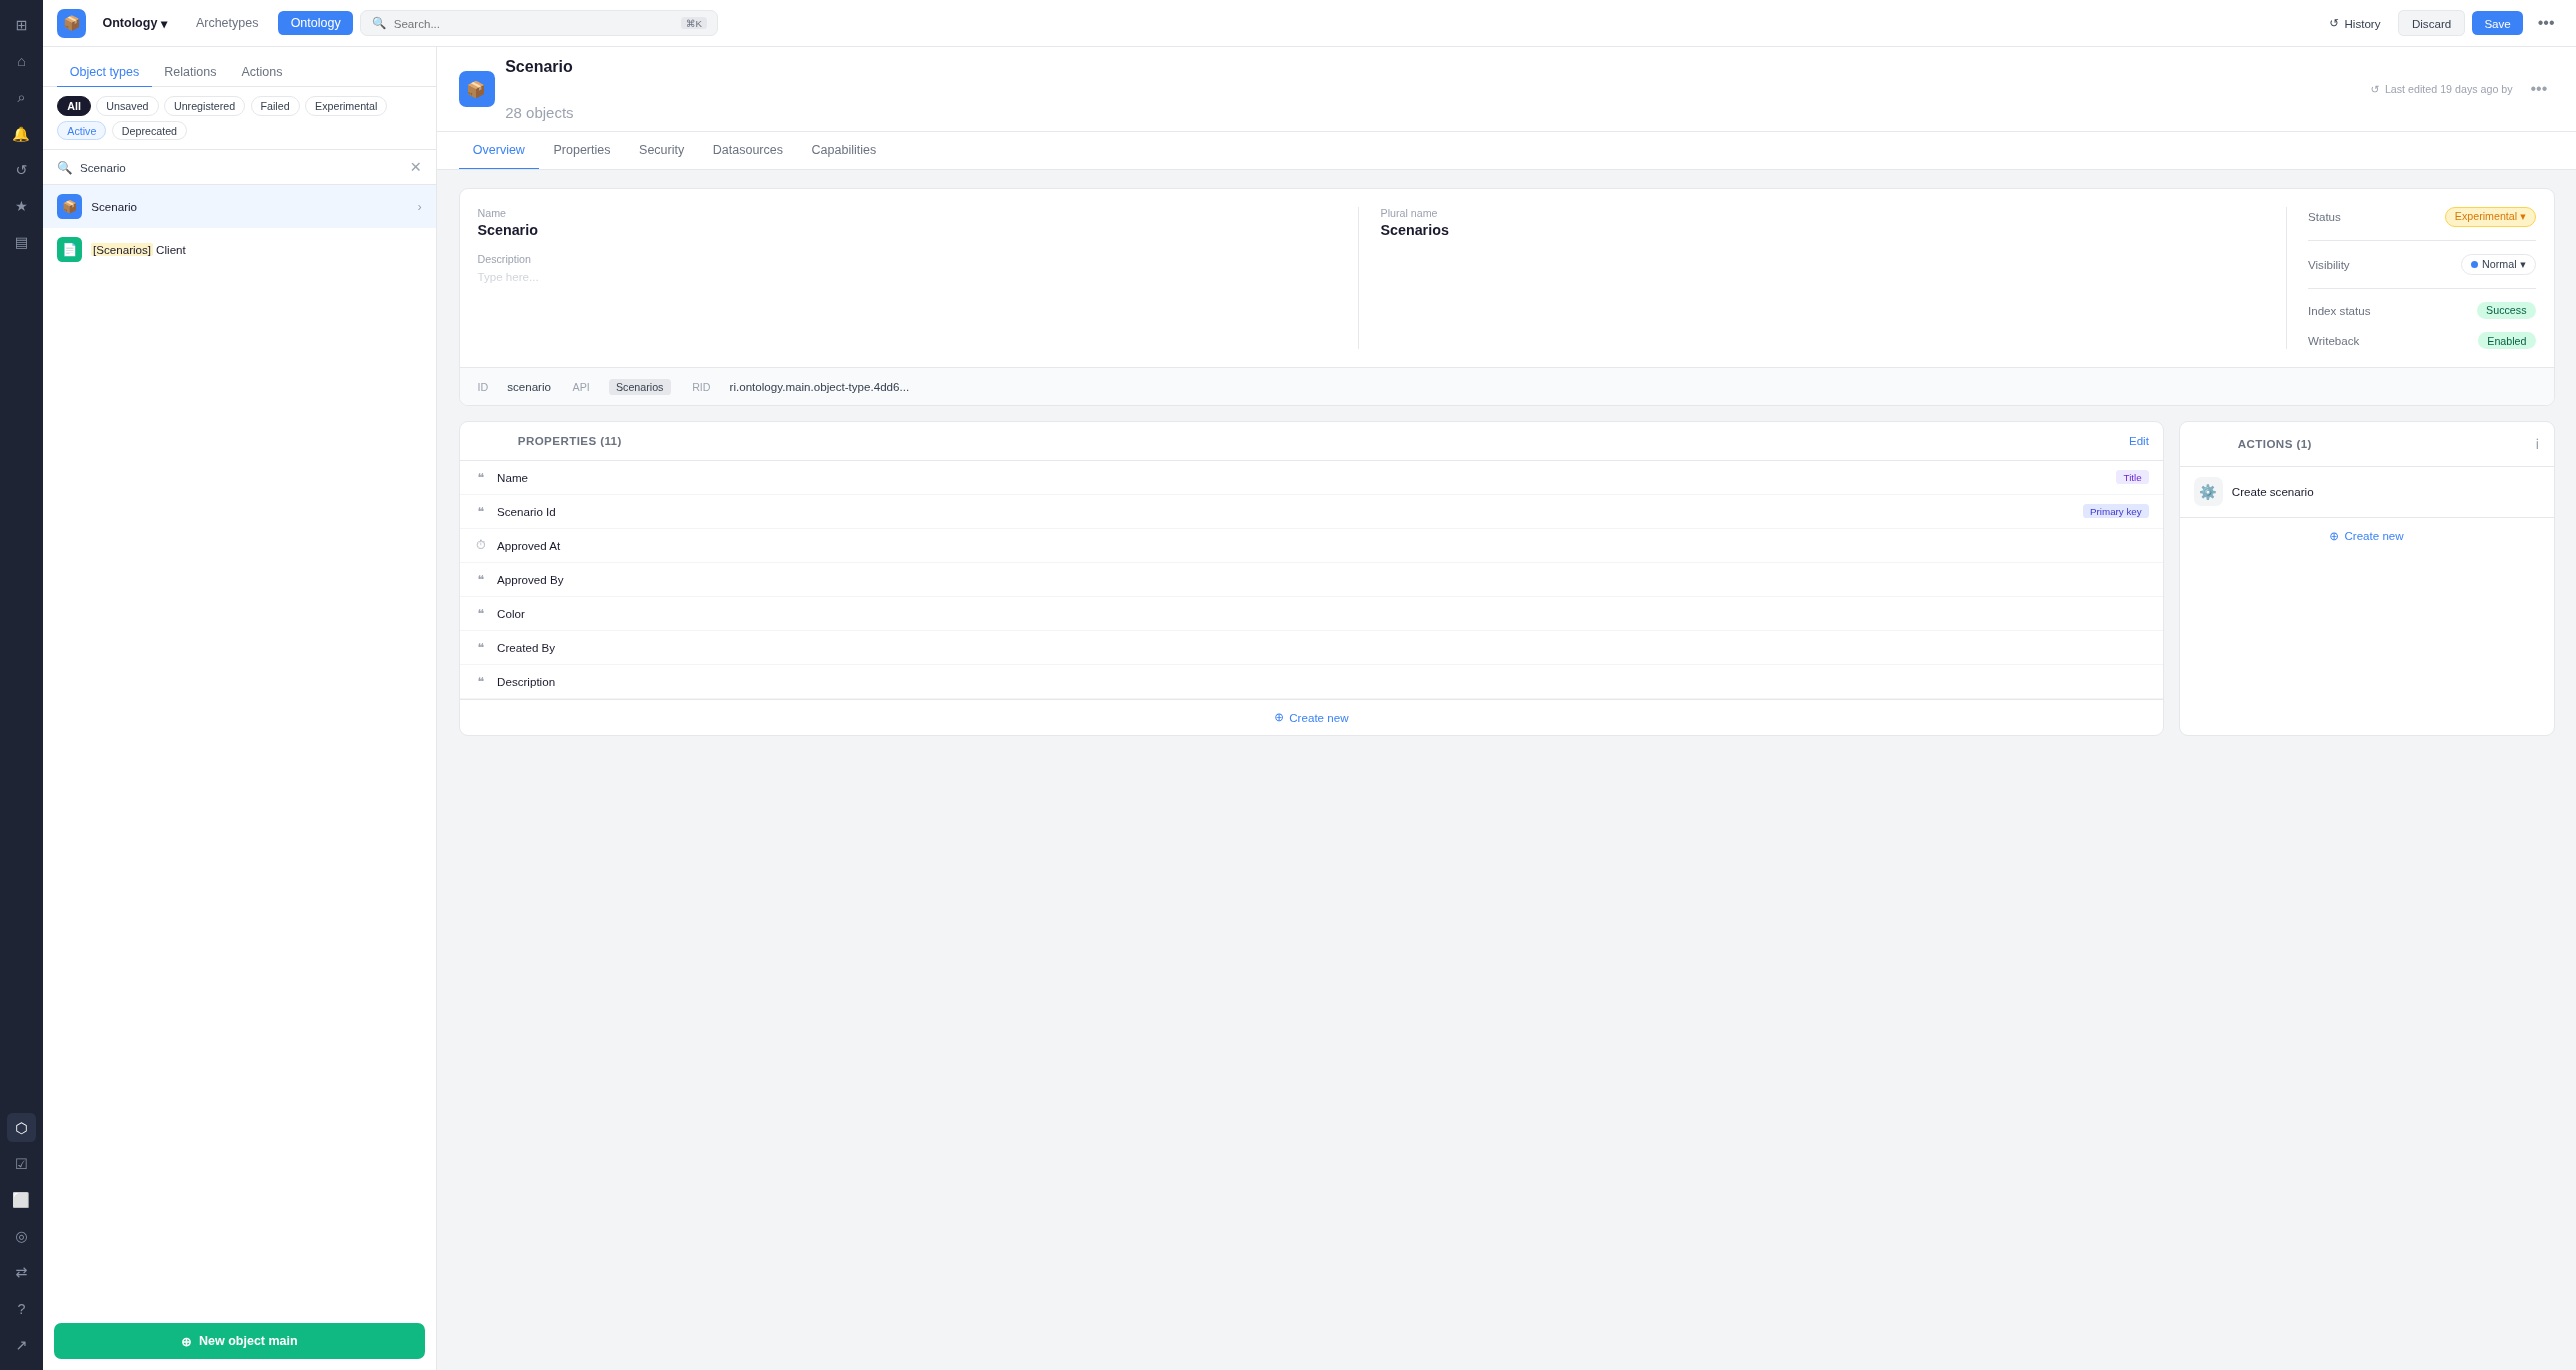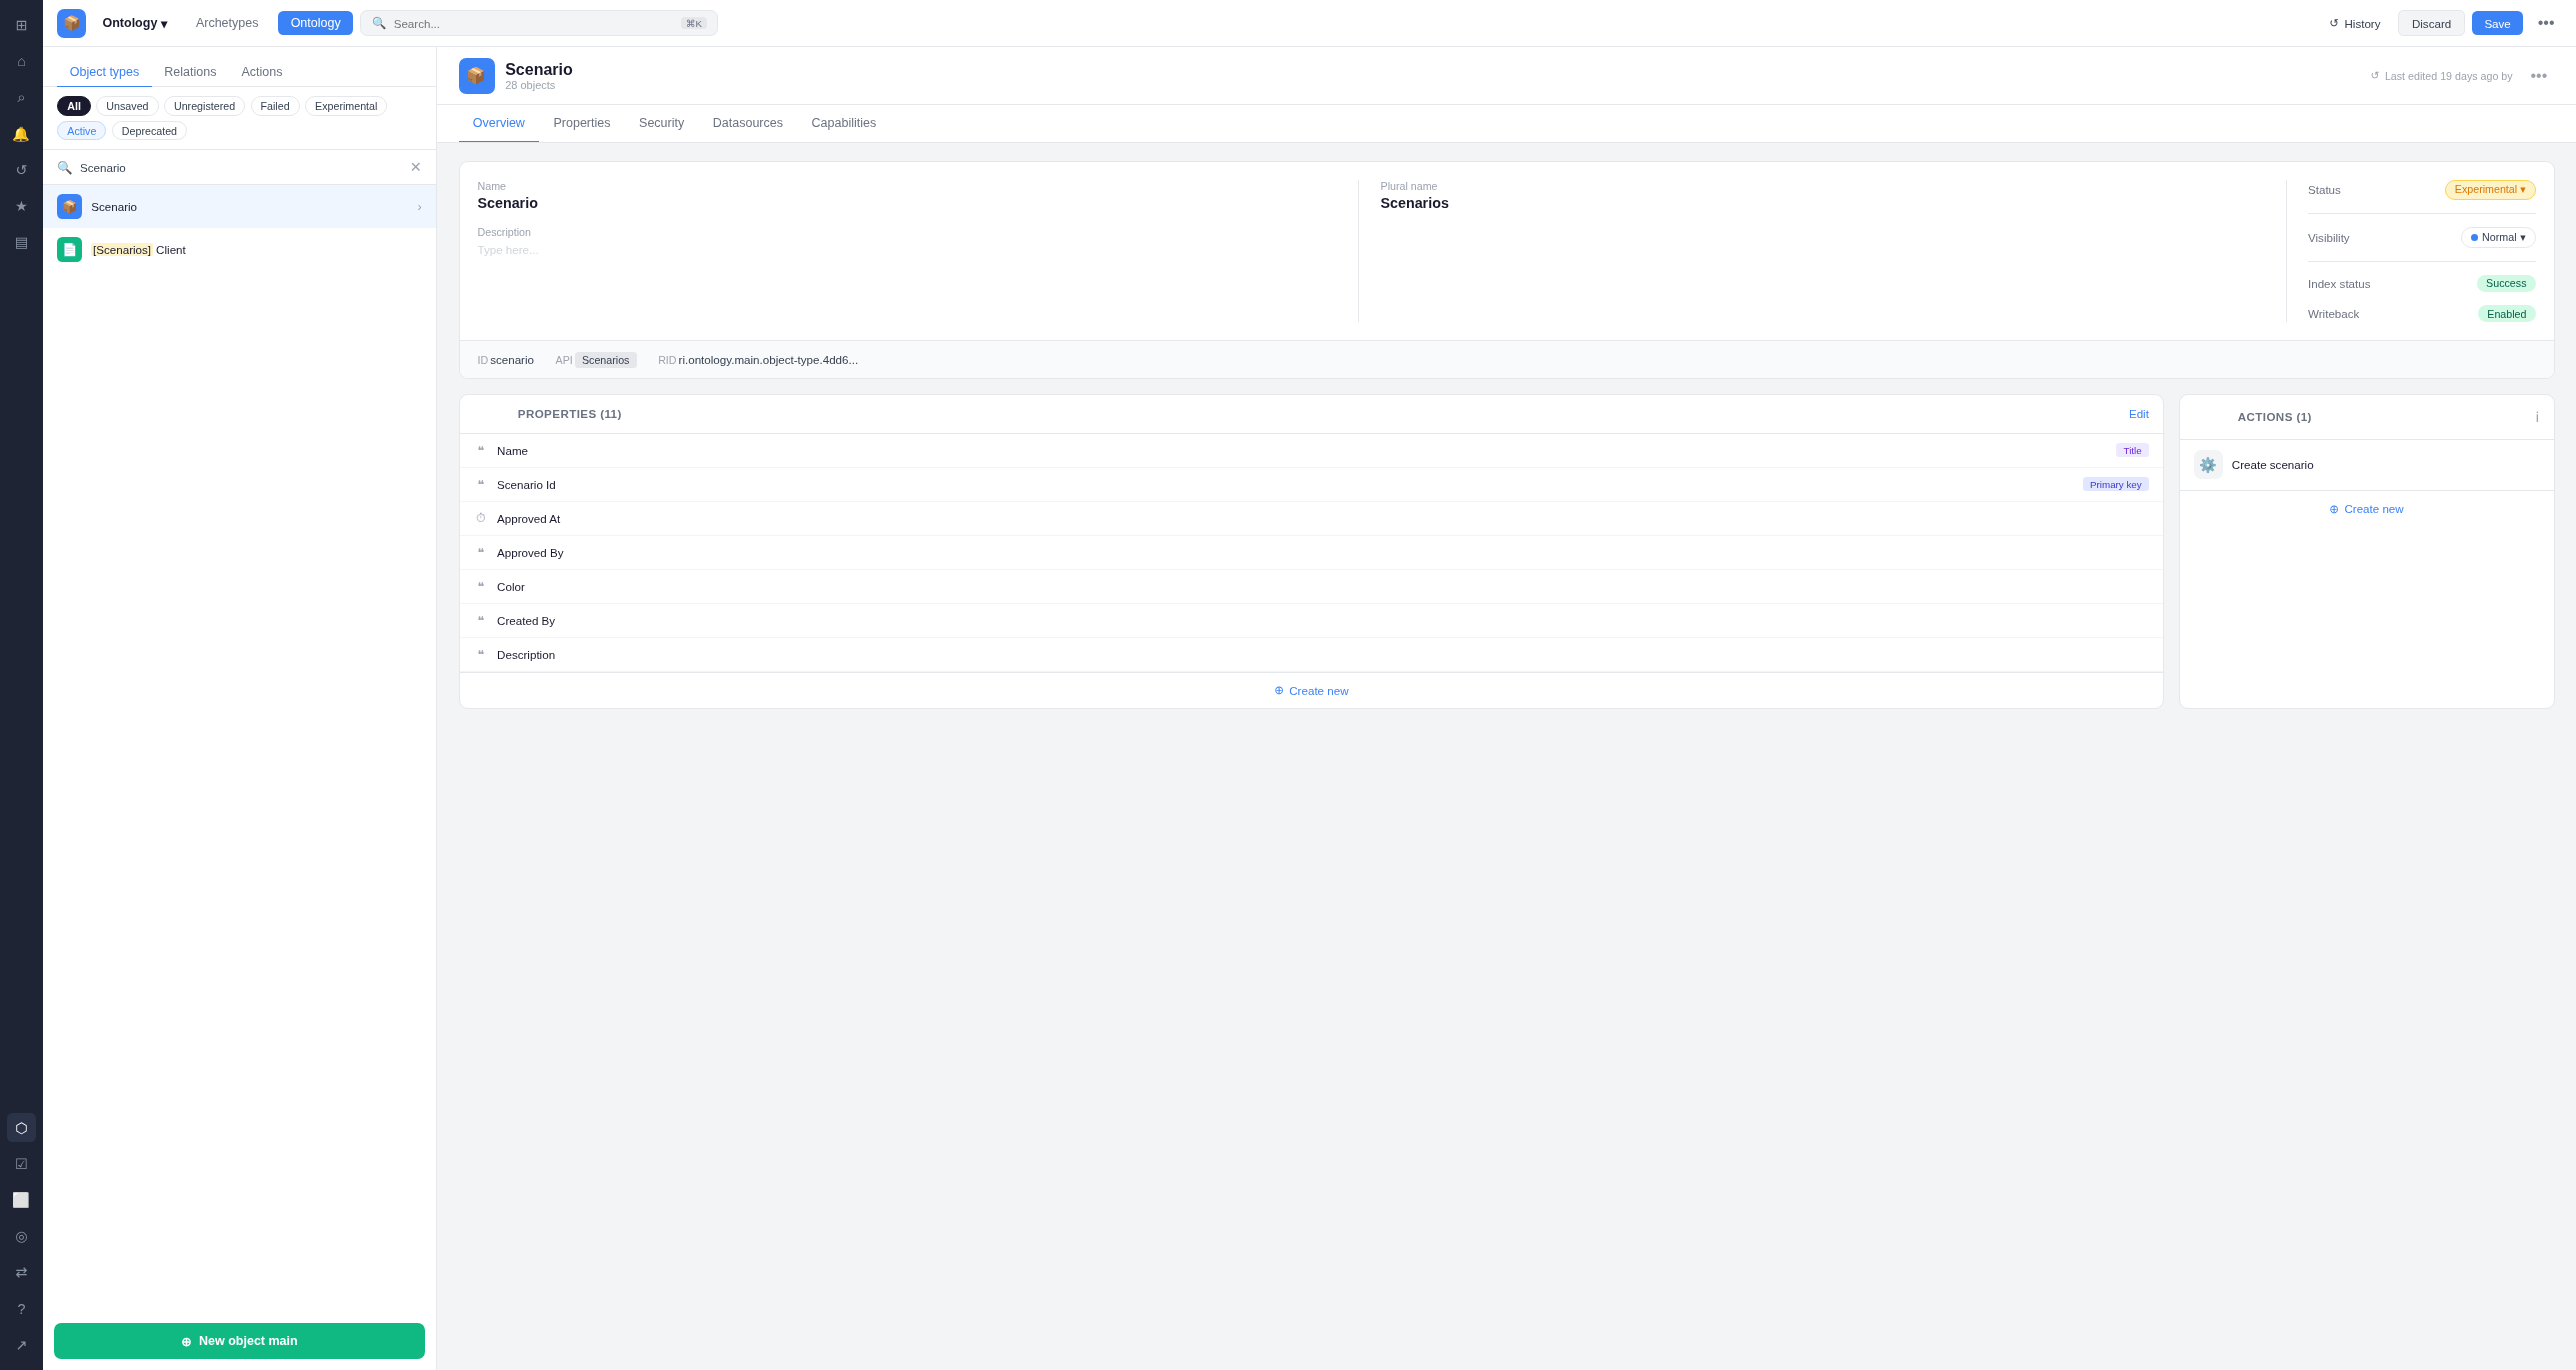--- a/index.html
+++ b/index.html
@@ -55,21 +55,21 @@
     .item-arrow { color: #9ca3af; font-size: 12.5px; }
     .item-highlight { background: #fef3c7; padding: 0 1.8px; border-radius: 1.8px; }
     .new-obj-btn { margin: 10.7px; padding: 10.7px; background: #10b981; color: white; border-radius: 7.2px; display: flex; align-items: center; justify-content: center; gap: 7.2px; cursor: pointer; font-size: 12.5px; font-weight: 600; }
 
     
     .right-panel { flex: 1; display: flex; flex-direction: column; min-width: 0; overflow-y: auto; }
     .object-header { background: #fff; border-bottom: 0.9px solid #e5e7eb; padding: 10.7px 21.5px; display: flex; align-items: center; gap: 10.7px; }
     .object-icon { width: 36px; height: 36px; background: #3b82f6; border-radius: 7.2px; display: flex; align-items: center; justify-content: center; color: white; font-size: 16px; }
     .object-title-group { flex: 1; }
     .object-title { font-size: 16px; font-weight: 700; color: #1a1a2e; }
-    .object-subtitle { font-size: 11px; color: #9ca3af; }
+    .object-subtitle { font-size: 15px; color: #9ca3af; margin-top: 28px; }
     .header-meta { display: flex; align-items: center; gap: 5.4px; color: #9ca3af; font-size: 10.7px; }
     .header-more { color: #9ca3af; cursor: pointer; font-size: 16px; padding: 3.6px 7.2px; }
 
     
     .content-tabs { background: #fff; border-bottom: 0.9px solid #e5e7eb; display: flex; padding: 0 21.5px; }
     .content-tab { padding: 10.7px 14.3px; cursor: pointer; color: #6b7280; font-size: 12.5px; font-weight: 500; border-bottom: 1.8px solid transparent; }
     .content-tab.active { color: #3b82f6; border-bottom-color: #3b82f6; }
 
     
     .overview-content { padding: 18px 21.5px; display: flex; flex-direction: column; gap: 14.3px; }
@@ -87,21 +87,21 @@
     .status-row { display: flex; align-items: center; justify-content: space-between; }
     .status-label { font-size: 11.6px; color: #6b7280; }
     .badge { padding: 2.7px 9px; border-radius: 10.7px; font-size: 10.7px; font-weight: 500; }
     .badge.experimental { background: #fef3c7; color: #d97706; border: 0.9px solid #fcd34d; }
     .badge.normal { background: #fff; border: 0.9px solid #e5e7eb; color: #374151; display: flex; align-items: center; gap: 3.6px; }
     .badge.success { background: #d1fae5; color: #065f46; }
     .badge.enabled { background: #d1fae5; color: #065f46; }
     .badge-dot { width: 7.2px; height: 7.2px; border-radius: 50%; background: #3b82f6; }
     .divider { border: none; border-top: 0.9px solid #e5e7eb; margin: 0; }
     .info-card-footer { padding: 10.7px 18px; display: flex; gap: 21.5px; background: #f9fafb; border-top: 0.9px solid #e5e7eb; }
-    .footer-item { display: flex; align-items: center; gap: 2px; }
+    .footer-item { display: flex; align-items: center; gap: 19px; }
     .footer-key { font-size: 10.7px; color: #9ca3af; }
     .footer-val { font-size: 11.6px; color: #374151; }
     .footer-api { background: #e5e7eb; padding: 1.8px 7.2px; border-radius: 3.6px; font-size: 10.7px; color: #374151; }
 
     
     .cards-row { display: flex; gap: 14.3px; }
     .props-card { flex: 1; background: #fff; border-radius: 9px; border: 0.9px solid #e5e7eb; overflow: hidden; }
     .actions-card { width: 376px; background: #fff; border-radius: 9px; border: 0.9px solid #e5e7eb; overflow: hidden; }
     .card-header { padding: 12.5px 14.3px; display: flex; align-items: center; justify-content: space-between; border-bottom: 0.9px solid #e5e7eb; }
     .card-title { font-size: 11.6px; font-weight: 600; color: #6b7280; text-transform: uppercase; letter-spacing: 0.4px; margin-left: 44px; }

